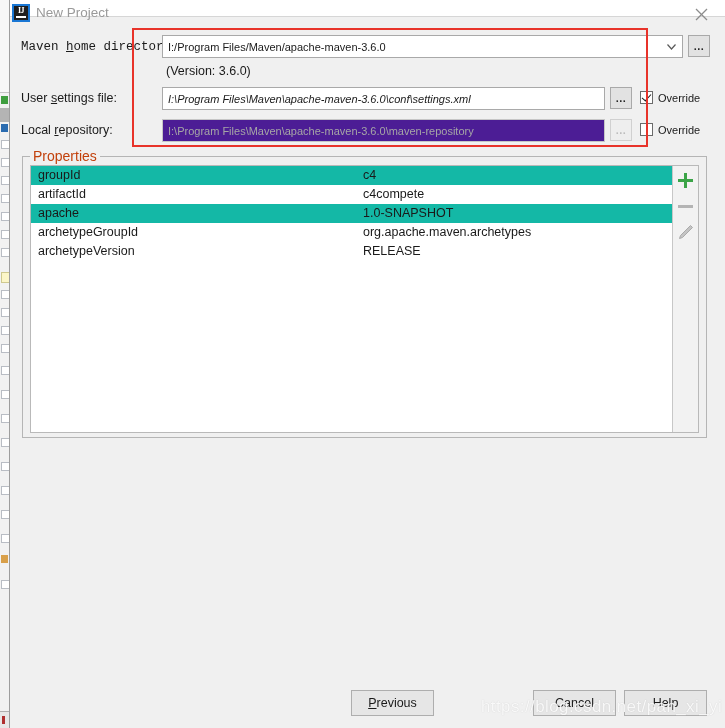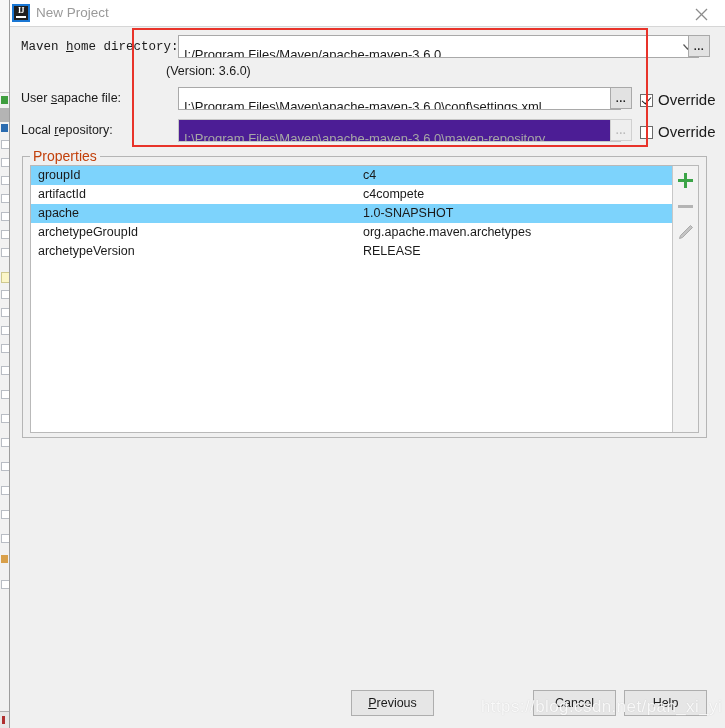--- a/index.html
+++ b/index.html
@@ -93,21 +93,21 @@
     height: 728px;
     background: #f0f0f0;
     border-left: 1px solid #9e9e9e;
     box-sizing: border-box;
   }
 
   
   #titlebar {
     position: absolute;
     left: 0; top: 0;
-    width: 716px; height: 27px;
+    width: 716px; height: 17px;
     background: #ffffff;
     border-bottom: 1px solid #d6d6d6;
     box-sizing: border-box;
   }
   #app-icon {
     position: absolute;
     left: 2px; top: 4px;
     width: 18px; height: 18px;
     background: #1f1f1f;
     border: 2px solid #1a77d4;
@@ -154,27 +154,26 @@
     color: #1a1a1a;
     white-space: nowrap;
   }
   .lbl u { text-decoration: underline; }
 
   .txtfield {
     position: absolute;
     background: #ffffff;
     border: 1px solid #a9a9a9;
     box-sizing: border-box;
-    font-size: 13px;
-    color: #1a1a1a;
-    padding: 8px 5px;
+    font-size: 11px;
+    color: #1a1a1a;
+    padding: 0 5px;
     line-height: 22px;
     white-space: nowrap;
     overflow: hidden;
-    margin-left: 16px;
   }
   .txtfield.disabled {
     background: #4c1d95;
     border-color: #c6c6c6;
     color: #a6a6a6;
   }
   .combo-arrow {
     position: absolute;
     right: 6px; top: 8px;
     width: 9px; height: 6px;
@@ -192,21 +191,21 @@
     font-weight: bold;
   }
   .dots-btn.disabled {
     background: #eeeeee;
     border-color: #d0d0d0;
     color: #bdbdbd;
   }
   .cbx-wrap {
     position: absolute;
     white-space: nowrap;
-    font-size: 15px;
+    font-size: 11px;
     color: #1a1a1a;
   }
   .cbx-box {
     display: inline-block;
     width: 13px; height: 13px;
     border: 1px solid #6b6b6b;
     background: #ffffff;
     box-sizing: border-box;
     vertical-align: -2px;
     position: relative;
@@ -266,21 +265,21 @@
     overflow: hidden;
   }
   .prop-row {
     position: relative;
     height: 19px;
     line-height: 19px;
     font-size: 12.5px;
     color: #1a1a1a;
     background: #ffffff;
   }
-  .prop-row.alt { background: #7dd3fc; }
+  .prop-row.alt { background: #14b8a6; }
   .prop-name {
     position: absolute;
     left: 7px; top: 0;
     white-space: nowrap;
   }
   .prop-value {
     position: absolute;
     left: 332px; top: 0;
     white-space: nowrap;
   }
@@ -393,24 +392,24 @@
     <svg class="combo-arrow" viewBox="0 0 9 6">
       <polyline points="0.5,0.5 4.5,5 8.5,0.5" fill="none" stroke="#5a5a5a" stroke-width="1.2"></polyline>
     </svg>
   </div>
 
   <div class="dots-btn" style="left:678px; top:35px; width:22px; height:22px;">...</div>
 
   <div class="lbl" style="left:156px; top:64px;">(Version: 3.6.0)</div>
 
   <div class="lbl" style="left:11px; top:91px;">
-    <span>User </span><u>s</u><span>apache file:</span>
-  </div>
-
-  <div class="txtfield" style="left:152px; top:87px; width:443px; height:23px;">I:\Program Files\Maven\apache-maven-3.6.0\conf\settings.xml</div>
+    <span>User </span><u>s</u><span>ettings file:</span>
+  </div>
+
+  <div class="txtfield" style="left:152px; top:87px; width:443px; height:23px;font-style:italic;">I:\Program Files\Maven\apache-maven-3.6.0\conf\settings.xml</div>
 
   <div class="dots-btn" style="left:600px; top:87px; width:22px; height:22px;">...</div>
 
   <div class="cbx-wrap" style="left:630px; top:91px;">
     <span class="cbx-box checked"></span><span class="cbx-label">Override</span>
   </div>
 
   <div class="lbl" style="left:11px; top:123px;">
     <span>Local </span><u>r</u><span>epository:</span>
   </div>

